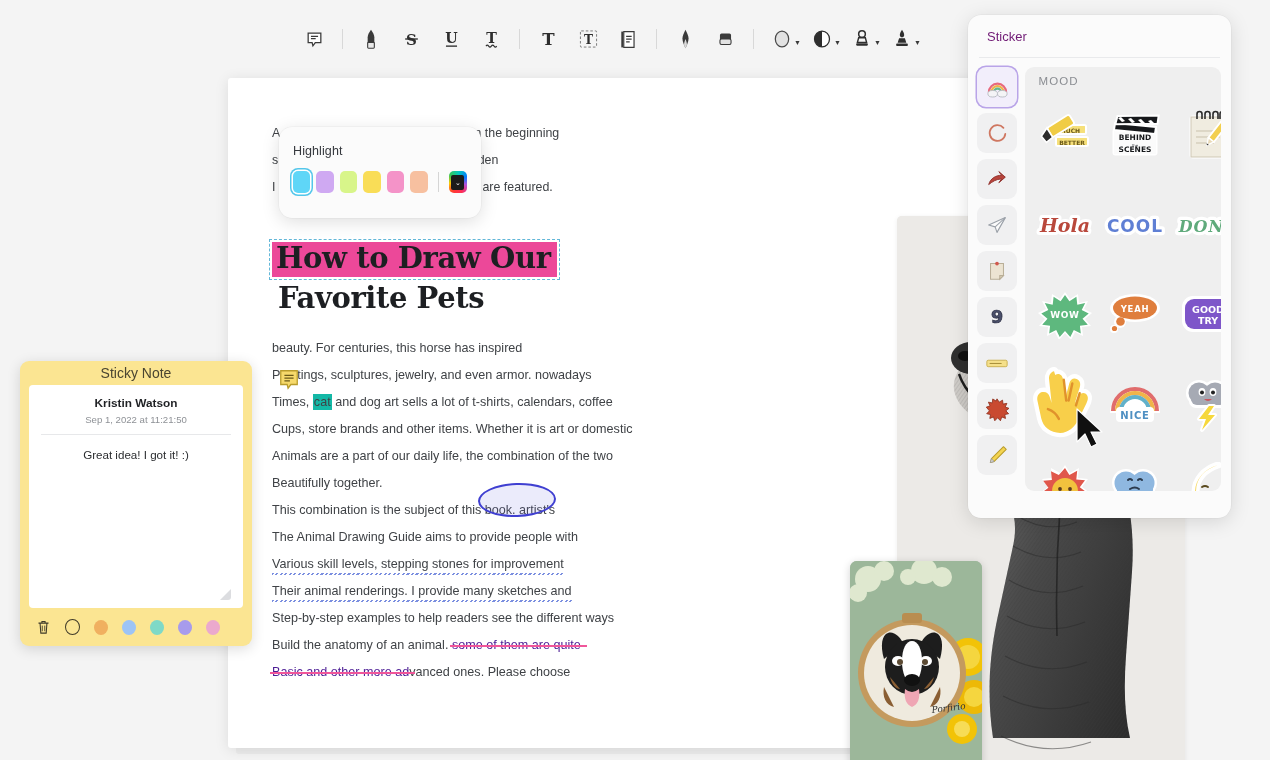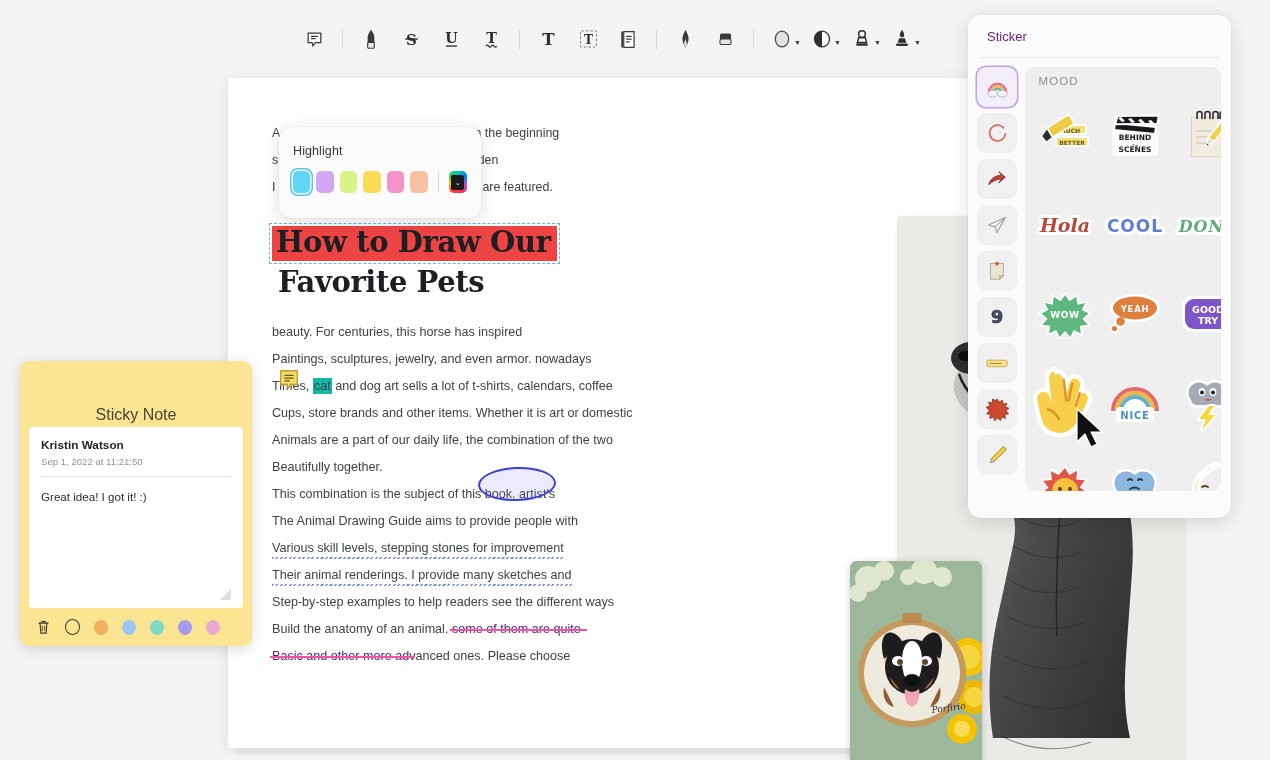--- a/index.html
+++ b/index.html
@@ -75,22 +75,22 @@
   .intro-line { font-size: 12.4px; color: #3f4246; line-height: 27px; white-space: nowrap; }
 
   .title {
     font-family: "DejaVu Serif", serif;
     font-weight: bold;
     font-size: 29px; line-height: 1.02;
     color: #1d1f22; letter-spacing: -.4px;
   }
   .title-hl {
     position: relative; display: inline-block;
-    background: #ef4444; padding: 2px 6px 3px 4px;
-    outline: 1.5px dashed #63b7d8; outline-offset: 2px;
+    background: #ec4899; padding: 2px 6px 3px 4px;
+    outline: 1.5px dashed #63b7d8; outline-offset: 2px; margin-top: 16px;
   }
   .title-2 { padding-left: 6px; margin-top: 7px; }
 
   .body-p { margin-top: 22px; }
   .body-line {
     font-size: 12.6px; color: #3f4246; line-height: 27px;
     white-space: nowrap; position: relative;
   }
   .mk-green { background: #14b8a6; padding: 1px 1px; }
   .mk-wave {
@@ -140,26 +140,26 @@
   .sticky {
     position: absolute; left: 20px; top: 361px;
     width: 232px; height: 285px;
     background: #fbe592; border-radius: 9px;
     box-shadow: 0 3px 14px rgba(0,0,0,.14);
     z-index: 40;
     display: flex; flex-direction: column;
   }
   .sticky-head {
     height: 24px; display: flex; align-items: center; justify-content: center;
-    font-size: 16px; color: #4a4531; font-weight: 500; cursor: move; margin-top: 42px;
+    font-size: 14px; color: #4a4531; font-weight: 500; cursor: move;
   }
   .sticky-body {
     margin: 0 9px; background: #fff; border-radius: 4px;
     flex: 1; padding: 11px 12px 8px 12px;
-    display: flex; flex-direction: column;
+    display: flex; flex-direction: column; text-align: center;
   }
   .sn-author { font-size: 11.8px; font-weight: bold; color: #1f2124; }
   .sn-time { font-size: 9.6px; color: #8e9196; margin-top: 4px; }
   .sn-rule { height: 1px; background: #e7e8ea; margin: 9px 0 0 0; }
   .sn-text { font-size: 11.6px; color: #2b2d30; margin-top: 13px; }
   .sn-resize {
     width: 0; height: 0; align-self: flex-end; margin-top: auto;
     border-left: 11px solid transparent; border-bottom: 11px solid #dcdde0;
     border-radius: 0 0 3px 0; cursor: nwse-resize;
   }

